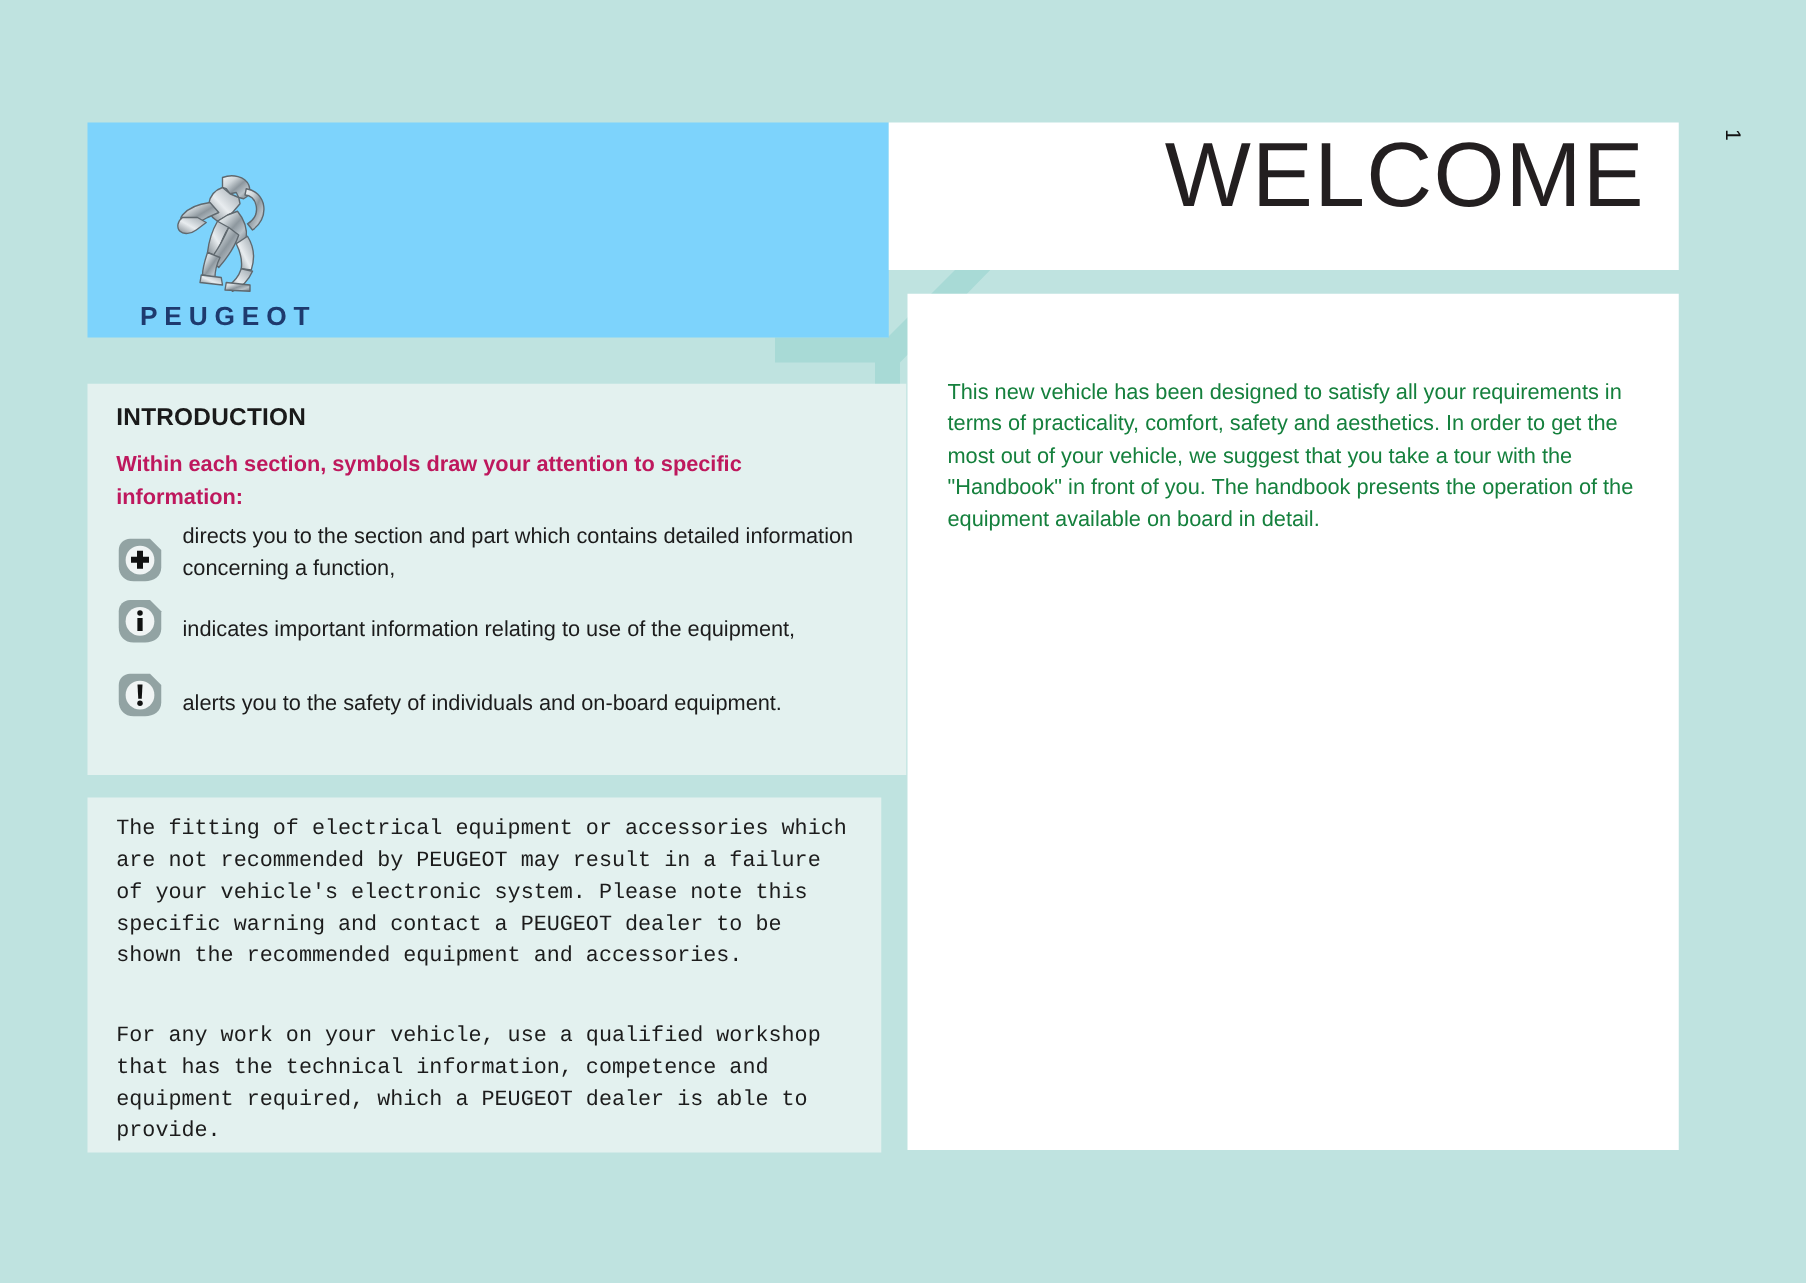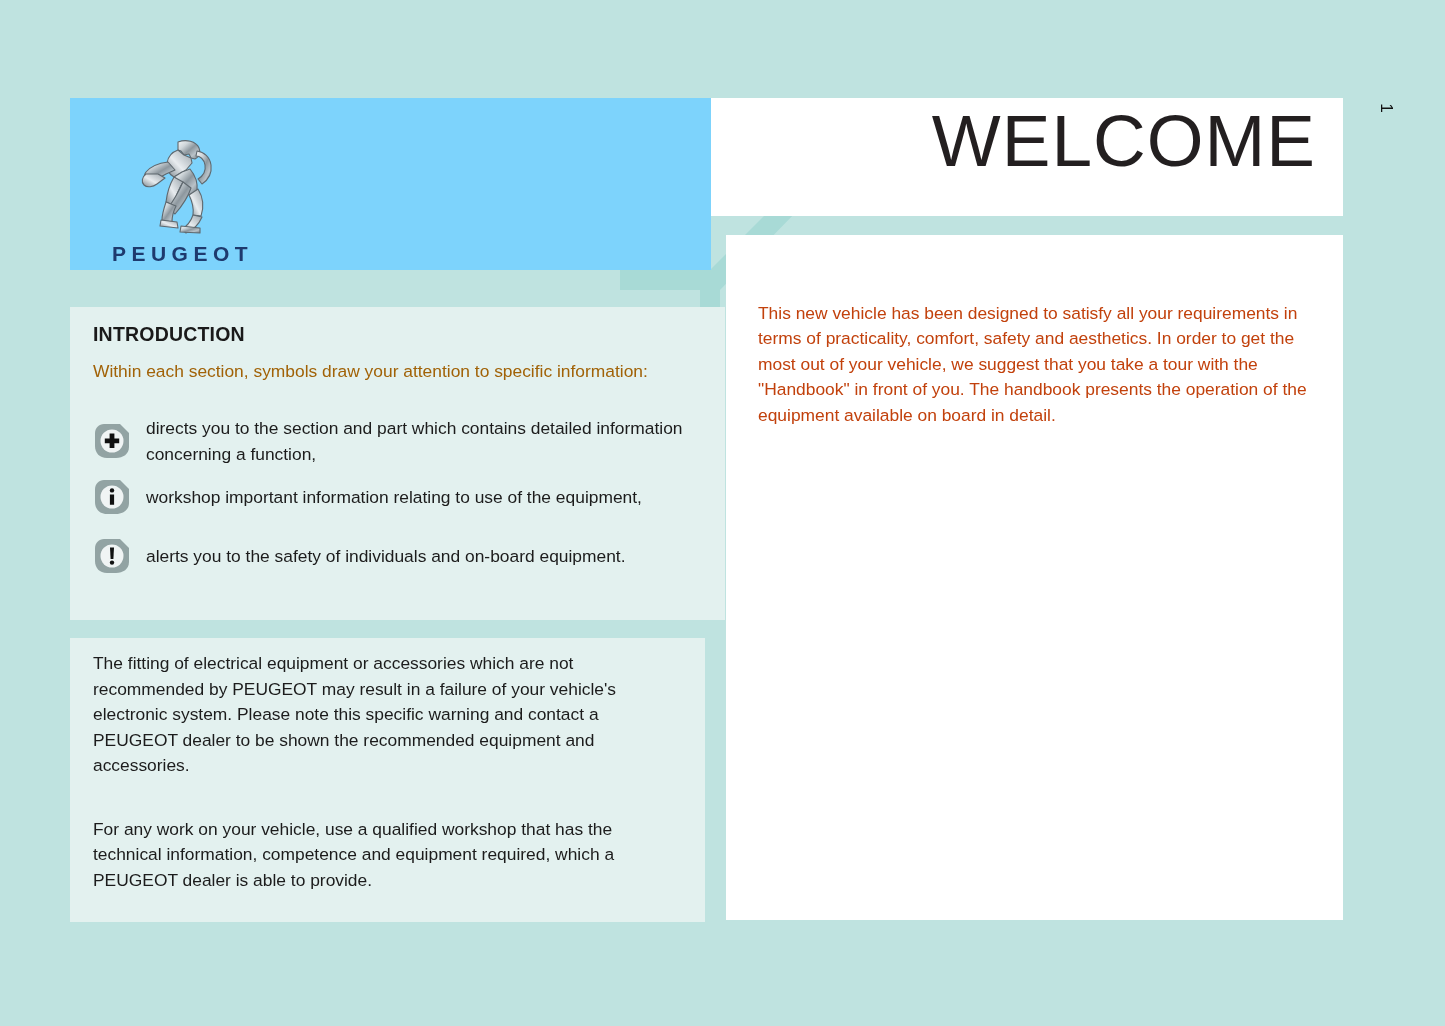--- a/index.html
+++ b/index.html
@@ -95,21 +95,21 @@
     top: 235px;
     width: 617px;
     height: 685px;
     background: #ffffff;
   }
   .right-text {
     position: absolute;
     left: 32px;
     top: 66px;
     width: 552px;
-    color: #c2410c;
+    color: #15803d;
     font-size: 17.4px;
     line-height: 25.4px;
   }
   .right-text p { margin: 0 0 18px 0; }
   .right-text p:last-child { margin-bottom: 0; }
 
   
   .diagonal {
     position: absolute;
     left: 620px;
@@ -147,32 +147,33 @@
     color: #1a1a1a;
     letter-spacing: 0.2px;
   }
   .intro-lead {
     position: absolute;
     left: 23px;
     top: 52px;
     width: 560px;
     font-size: 17.4px;
     line-height: 25.5px;
-    color: #a16207;
+    color: #be185d;
+    font-weight: bold;
   }
 
   .sym-list {
     position: absolute;
     left: 23px;
     top: 107px;
     width: 600px;
   }
   .sym-row {
     display: flex;
-    align-items: center;
+    align-items: flex-end;
     margin-bottom: 10px;
   }
   .sym-row:last-child { margin-bottom: 0; margin-top: 20px; }
   .sym-icon {
     width: 38px;
     height: 38px;
     flex: 0 0 38px;
     margin-top: 1px;
     margin-right: 15px;
   }
@@ -185,21 +186,21 @@
 
   .notes-text {
     position: absolute;
     left: 23px;
     top: 13px;
     width: 590px;
     font-size: 17.4px;
     line-height: 25.5px;
     color: #1c1c1c;
   }
-  .notes-text p { margin: 0; }
+  .notes-text p { margin: 0; font-family: Liberation Mono, monospace; }
   .notes-text .gap { height: 38px; }
 </style>
 </head>
 <body>
 
 <div class="page">
 
   <svg class="diagonal" viewBox="0 0 320 160" width="320" height="160">
     <path d="M 0 90 L 90 90 L 170 10 L 320 10 L 320 30 L 178 30 L 100 110 L 100 160 L 80 160 L 80 110 L 0 110 Z" fill="#a8dad6"></path>
   </svg>
@@ -274,21 +275,21 @@
         <div class="sym-text">directs you to the section and part which contains detailed information concerning a function,</div>
       </div>
 
       <div class="sym-row">
         <svg class="sym-icon" viewBox="0 0 38 38">
           <path d="M11 2 H27 L36 11 V25 C36 32 30 36 23 36 H14 C6.5 36 2 31 2 24 V11 C2 6 6 2 11 2 Z" fill="#92a3a3"></path>
           <circle cx="19" cy="19" r="11.5" fill="#f0f4f4"></circle>
           <circle cx="19" cy="12.4" r="2.2" fill="#111"></circle>
           <path d="M16.9 16.4 h4.2 v10.4 h-4.2 Z" fill="#111"></path>
         </svg>
-        <div class="sym-text">workshop important information relating to use of the equipment,</div>
+        <div class="sym-text">indicates important information relating to use of the equipment,</div>
       </div>
 
       <div class="sym-row">
         <svg class="sym-icon" viewBox="0 0 38 38">
           <path d="M11 2 H27 L36 11 V25 C36 32 30 36 23 36 H14 C6.5 36 2 31 2 24 V11 C2 6 6 2 11 2 Z" fill="#92a3a3"></path>
           <circle cx="19" cy="19" r="11.5" fill="#f0f4f4"></circle>
           <path d="M17 10.6 h4 l-0.6 11.4 h-2.8 Z" fill="#111"></path>
           <circle cx="19" cy="25.6" r="2.2" fill="#111"></circle>
         </svg>
         <div class="sym-text">alerts you to the safety of individuals and on-board equipment.</div>

